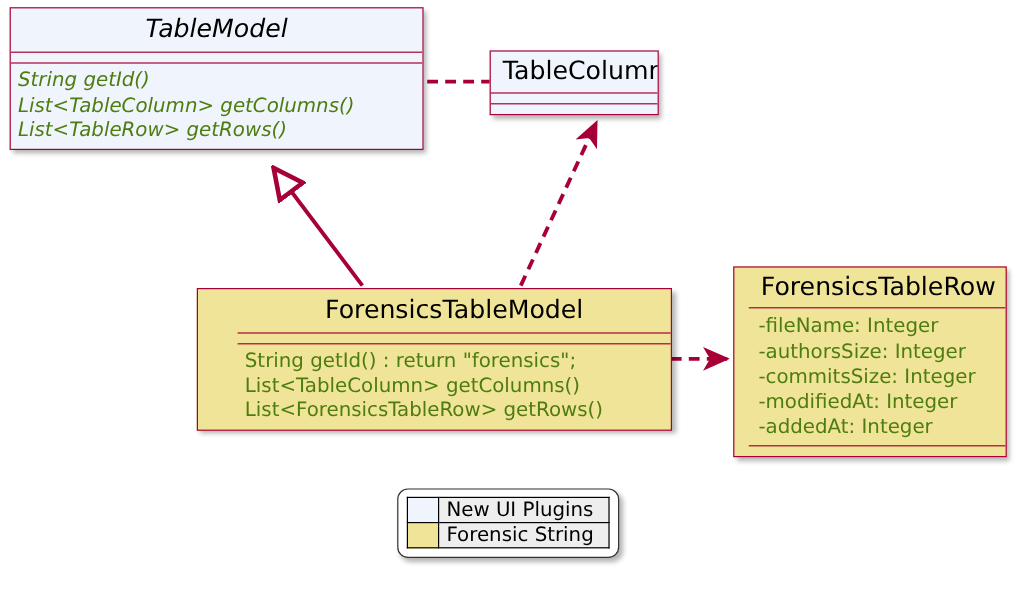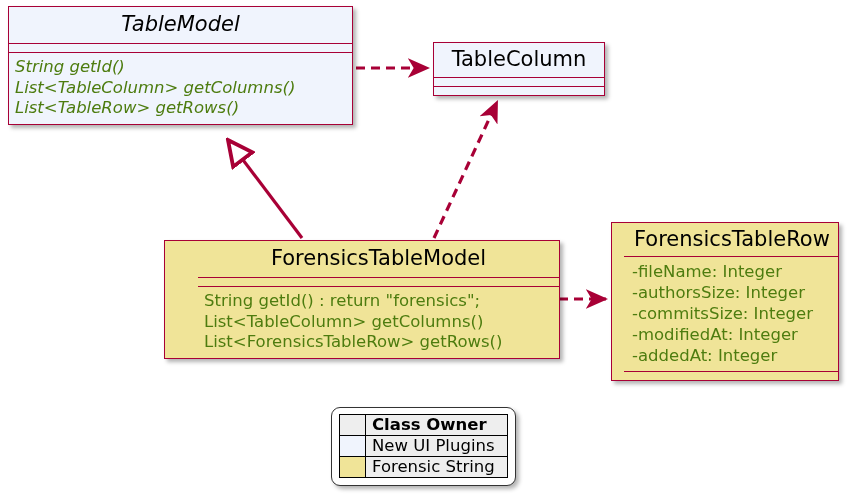--- a/index.html
+++ b/index.html
@@ -65,21 +65,21 @@
     white-space: nowrap;
   }
   .uml-members.italic { font-style: italic; }
   .member-line { display: block; }
 
   
   #box-tablemodel {
     left: 8px;  top: 6px;  width: 345px;
   }
   #box-tablecolumn {
-    left: 433px; top: 42px; width: 172px;
+    left: 408px; top: 42px; width: 141px;
   }
   #box-forensicstablemodel {
     left: 164px; top: 240px; width: 396px; padding-left: 33px;
   }
   #box-forensicstablerow {
     left: 611px; top: 222px; width: 228px; padding-left: 12px;
   }
 
   #box-tablecolumn .uml-title { font-size: 21px; padding: 6px 10px 7px 10px; }
   #box-forensicstablerow .uml-title { font-size: 21px; padding: 6px 10px 6px 10px; }
@@ -210,24 +210,20 @@
       <span class="member-line">-modifiedAt: Integer</span>
       <span class="member-line">-addedAt: Integer</span>
     </div>
     <div class="sep"></div>
     <div class="empty-compartment"></div>
   </div>
 
   <div id="legend">
     <table id="legend-table">
       <tbody>
-        <tr>
-          <td class="swatch swatch-grey"></td>
-          <td class="label-head">Class Owner</td>
-        </tr>
         <tr>
           <td class="swatch swatch-blue"></td>
           <td>New UI Plugins</td>
         </tr>
         <tr>
           <td class="swatch swatch-yellow"></td>
           <td>Forensic String</td>
         </tr>
       </tbody>
     </table>

